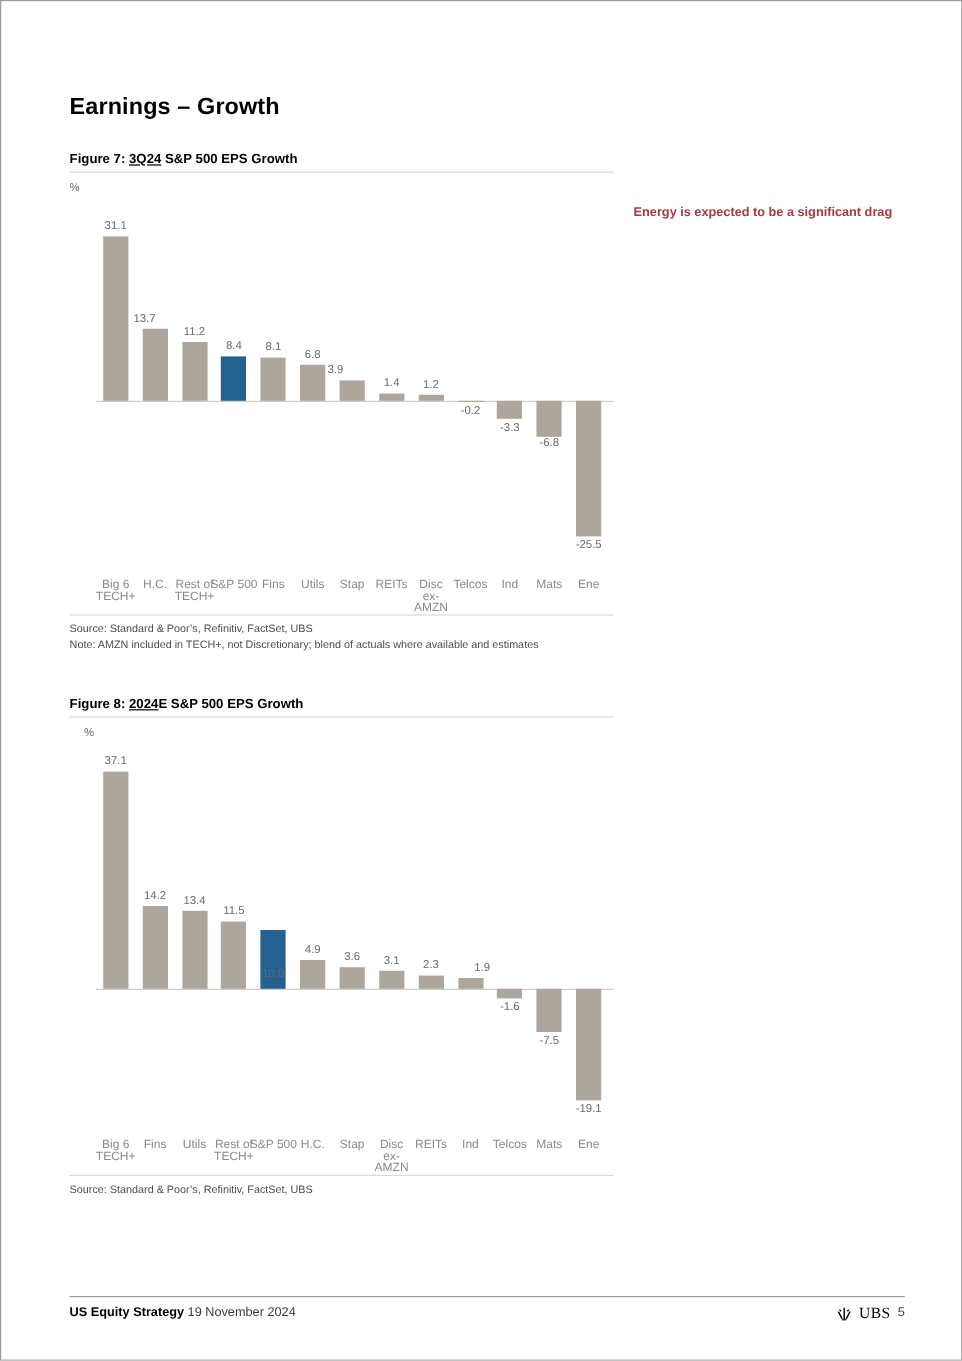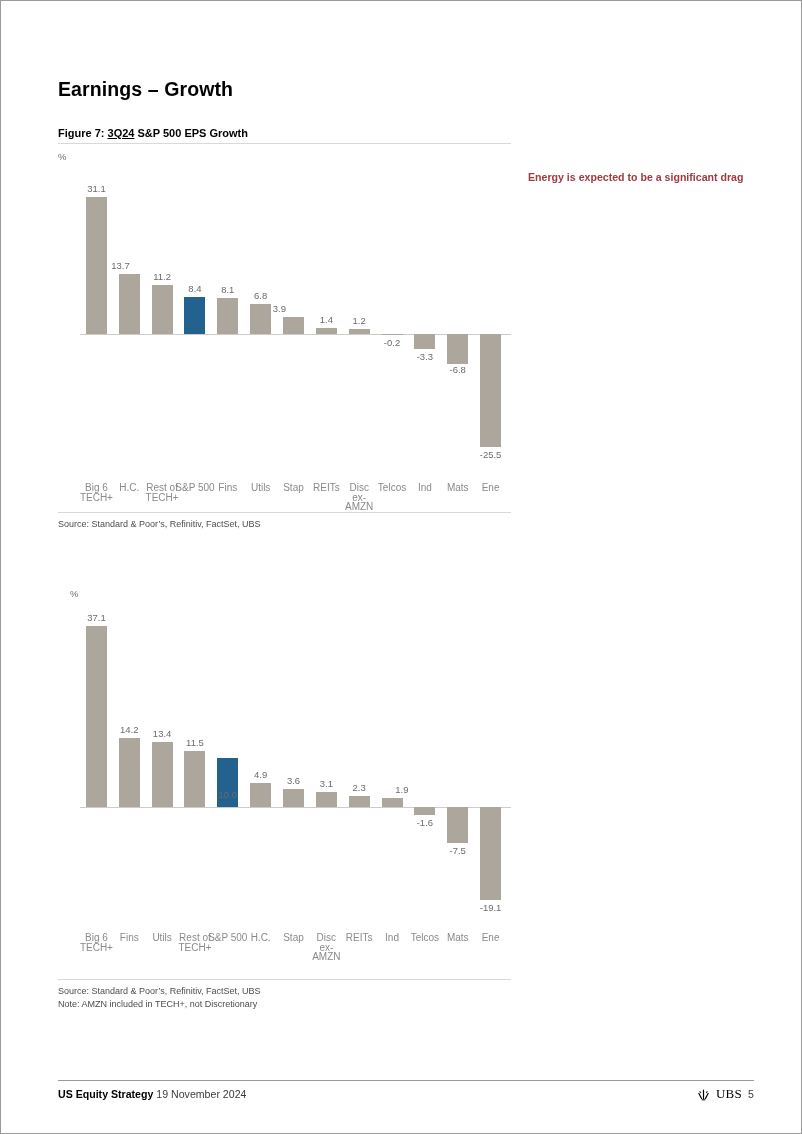--- a/index.html
+++ b/index.html
@@ -211,25 +211,27 @@
             <div class="cat" style="left: 379.308px; width: 40.8462px; top: 305px;">Mats</div>
             <div class="bar" style="left: 422.077px; width: 21px; height: 112.694px; top: 172.258px;"></div>
             <div class="vlabel" style="left: 416.154px; width: 32.8462px; top: 286.952px;">-25.5</div>
             <div class="cat" style="left: 412.154px; width: 40.8462px; top: 305px;">Ene</div>
           </div>
       </div>
     </div>
 
     <div class="notes" style="top:511px;">
       <div>Source: Standard &amp; Poor’s, Refinitiv, FactSet, UBS</div>
+      <div>Note: AMZN included in TECH+, not Discretionary; blend of actuals where available and estimates</div>
     </div>
 
     <div class="sidenote" style="top:170px;">Energy is expected to be a significant drag</div>
 
     <div class="figure" id="fig8" style="top:580px;">
+      <div class="figure-title"><span>Figure 8: </span><span class="ul">2024</span><span>E S&amp;P 500 EPS Growth</span></div>
       <div class="axis-unit indent">%</div>
       <div class="chart" id="chart8" style="height:340px;">
         <div class="plot">
             <div class="zeroline" style="top: 207.8px;"></div>
             <div class="bar" style="left: 27.9231px; width: 21px; height: 180.553px; top: 27.2467px;"></div>
             <div class="vlabel" style="left: 22px; width: 32.8462px; top: 13.2467px;">37.1</div>
             <div class="cat" style="left: 18px; width: 40.8462px; top: 318px;">Big 6
 TECH+</div>
             <div class="bar" style="left: 60.7692px; width: 21px; height: 69.1067px; top: 138.693px;"></div>
             <div class="vlabel" style="left: 54.8462px; width: 32.8462px; top: 124.693px;">14.2</div>
@@ -268,21 +270,20 @@
             <div class="cat" style="left: 379.308px; width: 40.8462px; top: 318px;">Mats</div>
             <div class="bar" style="left: 422.077px; width: 21px; height: 92.9533px; top: 207.8px;"></div>
             <div class="vlabel" style="left: 416.154px; width: 32.8462px; top: 302.753px;">-19.1</div>
             <div class="cat" style="left: 412.154px; width: 40.8462px; top: 318px;">Ene</div>
           </div>
       </div>
     </div>
 
     <div class="notes" style="top:978px;">
       <div>Source: Standard &amp; Poor’s, Refinitiv, FactSet, UBS</div>
-      <div>Note: AMZN included in TECH+, not Discretionary</div>
     </div>
 
     <div class="footer">
       <div class="f-left">
         <b>US Equity Strategy</b>
         <span>19 November 2024</span>
       </div>
       <div class="f-right">
         <span>
           <svg class="keys-icon" width="13" height="13" viewBox="0 0 13 13" aria-hidden="true">

